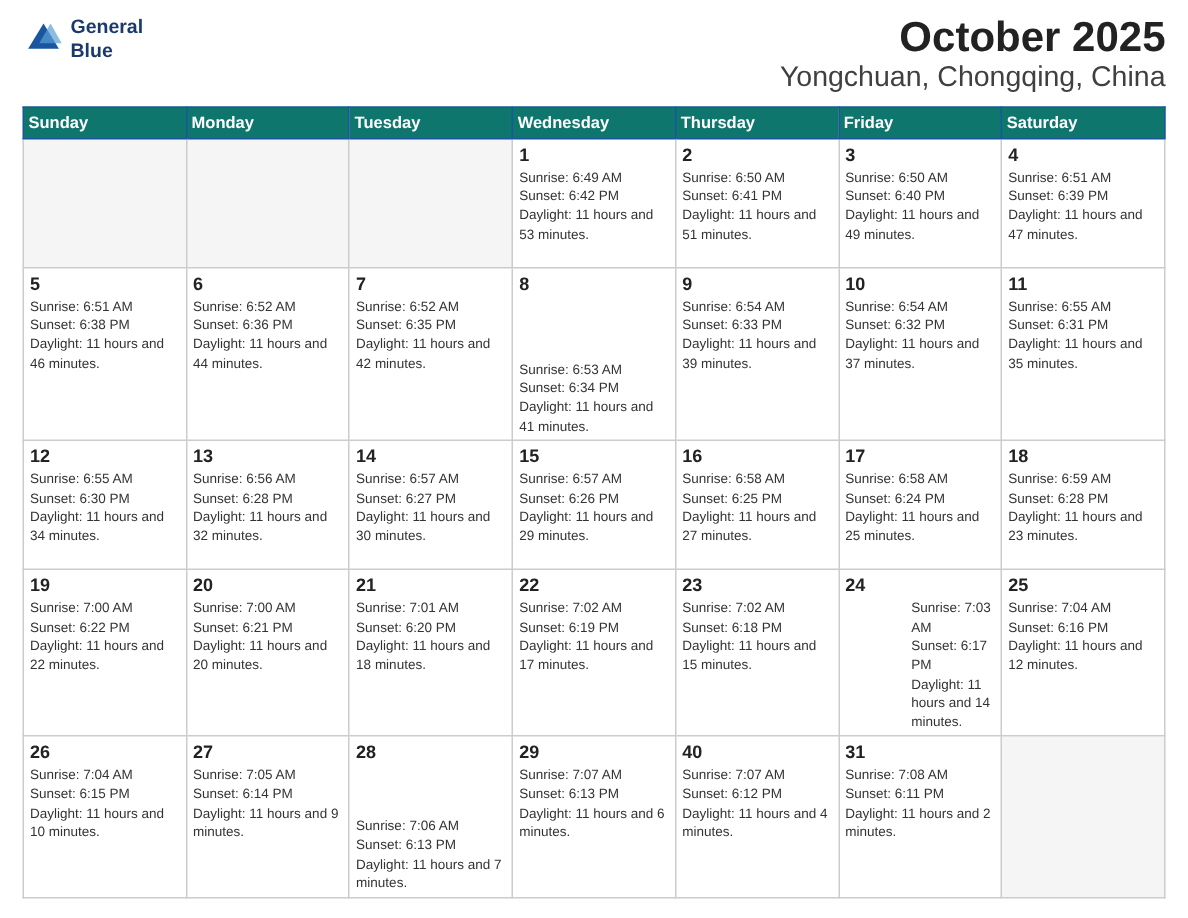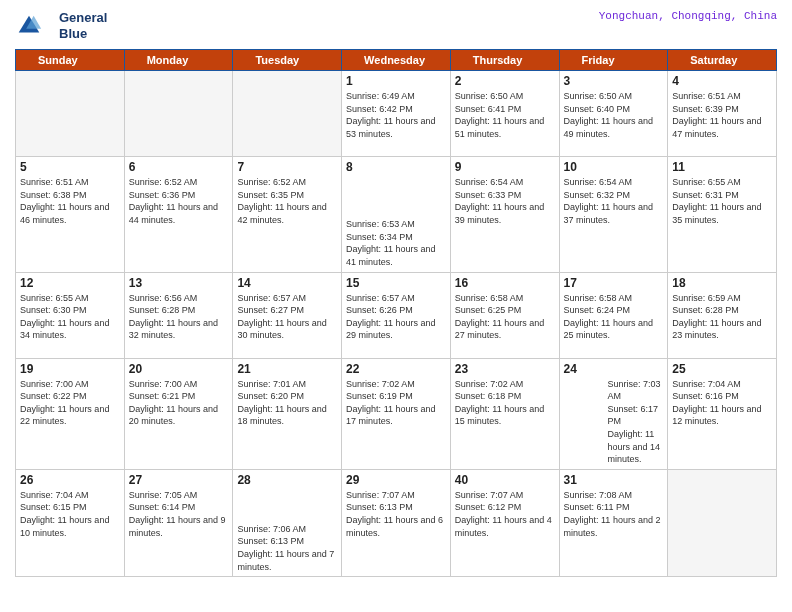--- a/index.html
+++ b/index.html
@@ -17,21 +17,21 @@
     }
     .header {
       display: flex;
       justify-content: space-between;
       align-items: flex-start;
       margin-bottom: 8px;
     }
     .logo {
       display: flex;
       align-items: center;
-      gap: 16px;
+      gap: 4px;
     }
     .logo-text {
       font-size: 13px;
       font-weight: bold;
       color: #1a3a6b;
       line-height: 1.2;
     }
     .logo-icon {
       width: 28px;
       height: 28px;
@@ -39,36 +39,35 @@
     .title-block {
       text-align: right;
     }
     .month-title {
       font-size: 28px;
       font-weight: bold;
       color: #222;
       line-height: 1.1;
     }
     .location {
-      font-size: 11px;
-      color: #6d28d9;
-      font-family: Liberation Mono, monospace;
+      font-size: 19px;
+      color: #404040;
     }
     .calendar {
       width: 100%;
       border-collapse: collapse;
       table-layout: fixed;
     }
     .calendar th {
-      background: #c2410c;
+      background: #0f766e;
       color: #fff;
       font-size: 11px;
       font-weight: bold;
       text-align: left;
-      padding: 4px 22px;
+      padding: 4px 3px;
       border: 1px solid #1a56a0;
     }
     .calendar td {
       border: 1px solid #ccc;
       vertical-align: top;
       padding: 3px 4px;
       height: 86px;
       background: #fff;
       font-size: 9.5px;
       color: #333;
@@ -98,20 +97,21 @@
       <svg class="logo-icon" viewBox="0 0 30 30">
         <polygon points="15,4 26,22 4,22" fill="#1a56a0"></polygon>
         <polygon points="20,4 28,18 12,18" fill="#5a9fd4" opacity="0.7"></polygon>
       </svg>
       <div class="logo-text">
         <div>General</div>
         <div>Blue</div>
       </div>
     </div>
     <div class="title-block">
+      <div class="month-title">October 2025</div>
       <div class="location">Yongchuan, Chongqing, China</div>
     </div>
   </div>
 
   <table class="calendar">
     <thead>
       <tr>
       <th>Sunday</th>
           <th>Monday</th>
           <th>Tuesday</th>

